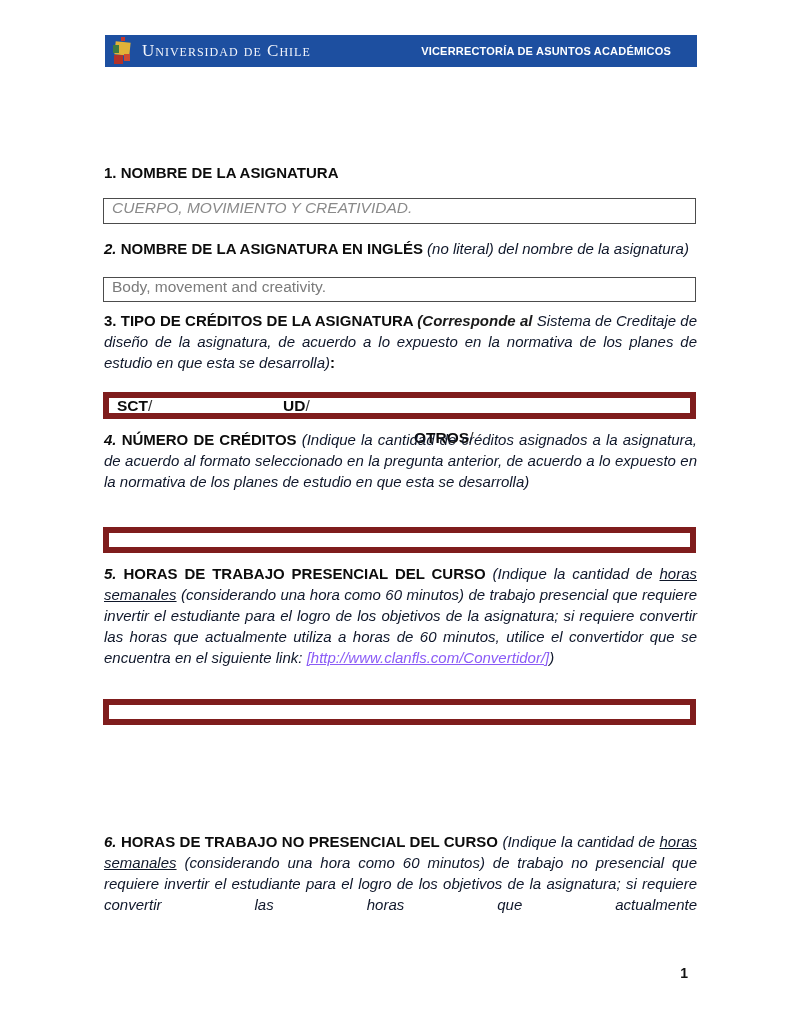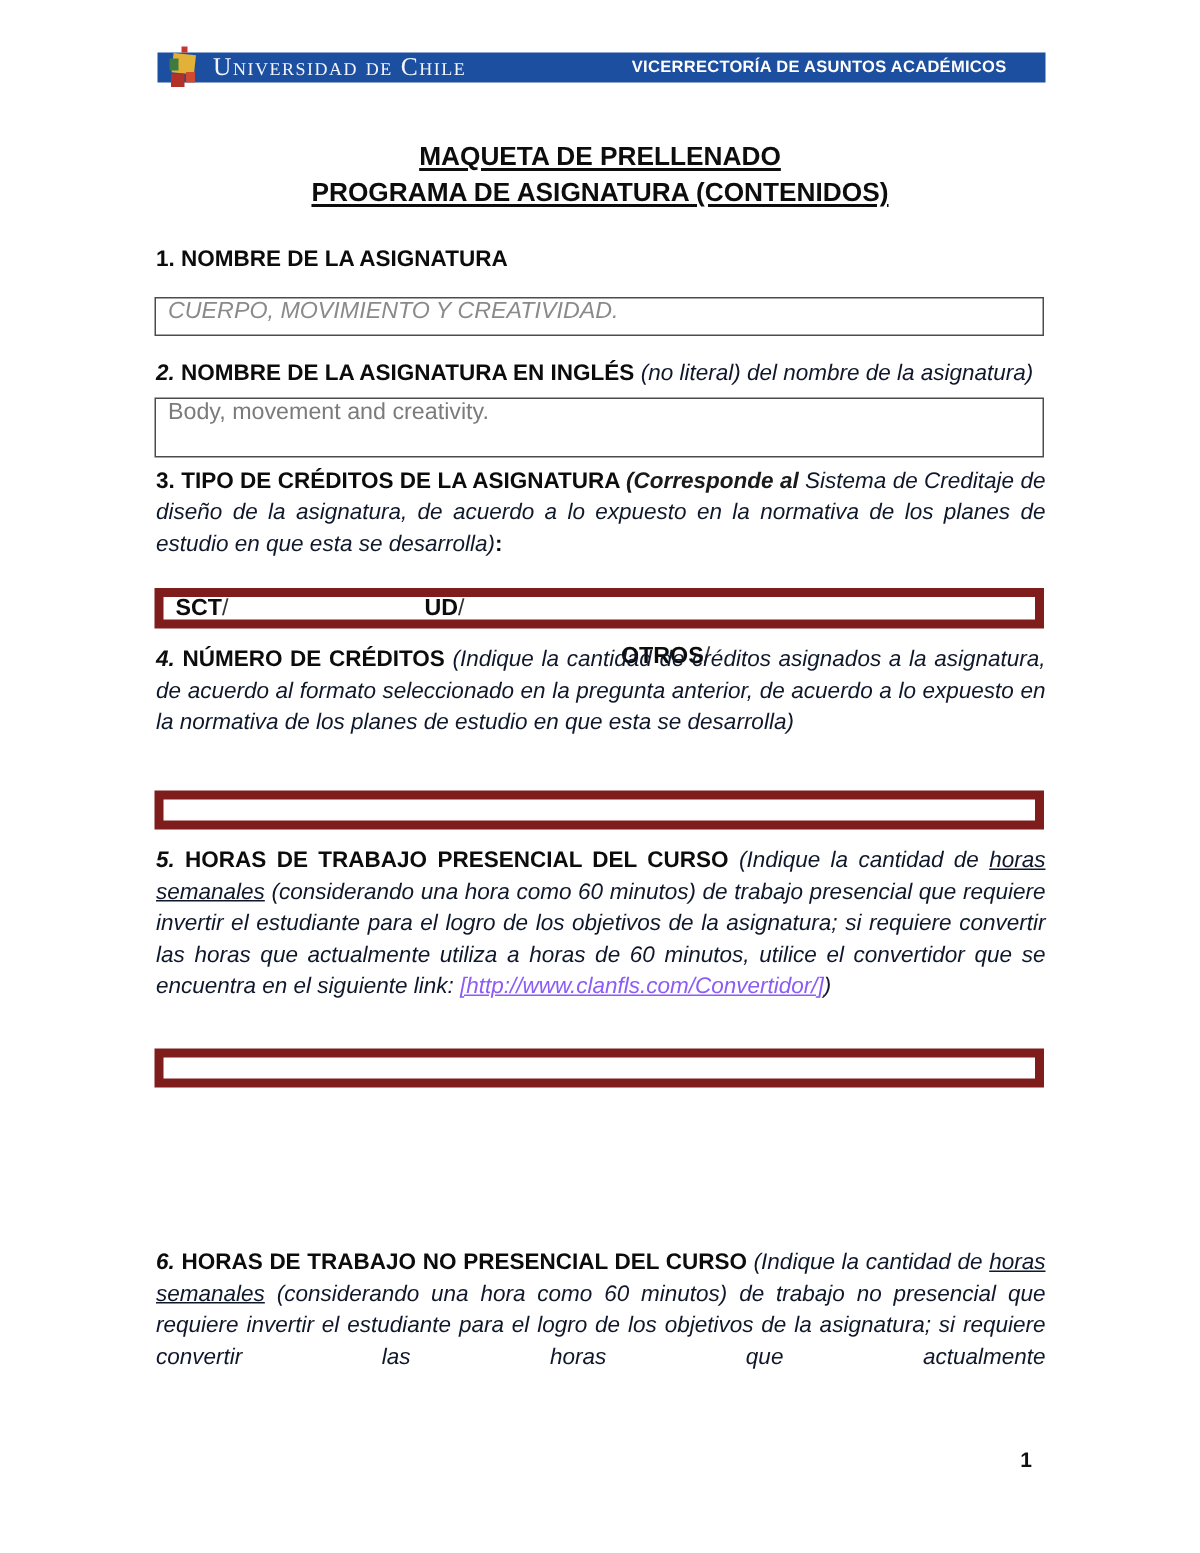--- a/index.html
+++ b/index.html
@@ -2,21 +2,21 @@
 <html><head>
 <meta charset="utf-8">
 <style>
   html,body{margin:0;padding:0;background:#ffffff;}
   .page{
     position:relative;width:800px;height:1035px;background:#ffffff;
     font-family:"Liberation Sans", sans-serif;overflow:hidden;
   }
   
   .banner{
-    position:absolute;top:35px;left:105px;width:592px;height:20px;
+    position:absolute;top:35px;left:105px;width:592px;height:32px;
     background:#1d4fa0;display:flex;align-items:center;box-sizing:border-box;
     padding:0 26px 0 8px;
     justify-content:space-between;
   }
   .logo{position:relative;width:20px;height:28px;flex:0 0 auto;margin-right:9px;}
   .logo i{position:absolute;display:block;}
   .logo .l1{top:0;left:8px;width:4px;height:4px;background:#c4372c;}
   .logo .l2{top:5px;left:2px;width:15px;height:13px;background:#e2b238;transform:rotate(6deg);}
   .logo .l3{top:8px;left:0;width:6px;height:8px;background:#3f7a40;}
   .logo .l4{top:18px;left:1px;width:9px;height:9px;background:#b23229;}
@@ -76,32 +76,28 @@
       <i class="l1"></i>
         <i class="l2"></i>
         <i class="l3"></i>
         <i class="l4"></i>
         <i class="l5"></i>
     </div>
     <div class="uni">Universidad de Chile</div>
     <div class="office">VICERRECTORÍA DE ASUNTOS ACADÉMICOS</div>
   </header>
 
-  <div class="title">
-    <div><span>MAQUETA DE PRELLENADO</span></div>
-    <div><span>PROGRAMA DE ASIGNATURA (CONTENIDOS)</span></div>
-  </div>
 
   <p class="h" style="top:162px"><span class="b">1. </span><span class="b">NOMBRE DE LA ASIGNATURA</span></p>
   <div class="box" style="top:198px">
     <span class="val-italic">CUERPO, MOVIMIENTO Y CREATIVIDAD.</span>
   </div>
 
   <p class="h" style="top:238px"><span class="bi">2. </span><span class="b">NOMBRE DE LA ASIGNATURA EN INGLÉS </span><span class="note">(no literal) del nombre de la asignatura)</span></p>
-  <div class="box" style="top:265px;height:40px">
+  <div class="box" style="top:277px;height:25px">
     <span class="val">Body, movement and creativity.</span>
   </div>
 
   <p class="h" style="top:310px"><span class="b">3. </span><span class="b">TIPO DE CRÉDITOS DE LA ASIGNATURA </span><span class="note-b">(Corresponde al </span><span class="note">Sistema de Creditaje de diseño de la asignatura, de acuerdo a lo expuesto en la normativa de los planes de estudio en que esta se desarrolla)</span><span class="b">:</span></p>
   <div class="box heavy credit-row" style="top:392px;height:27px">
     <span class="opt opt-sct">
         <span>SCT</span>
         <span class="slash">/</span>
       </span>
     <span class="opt opt-ud">

